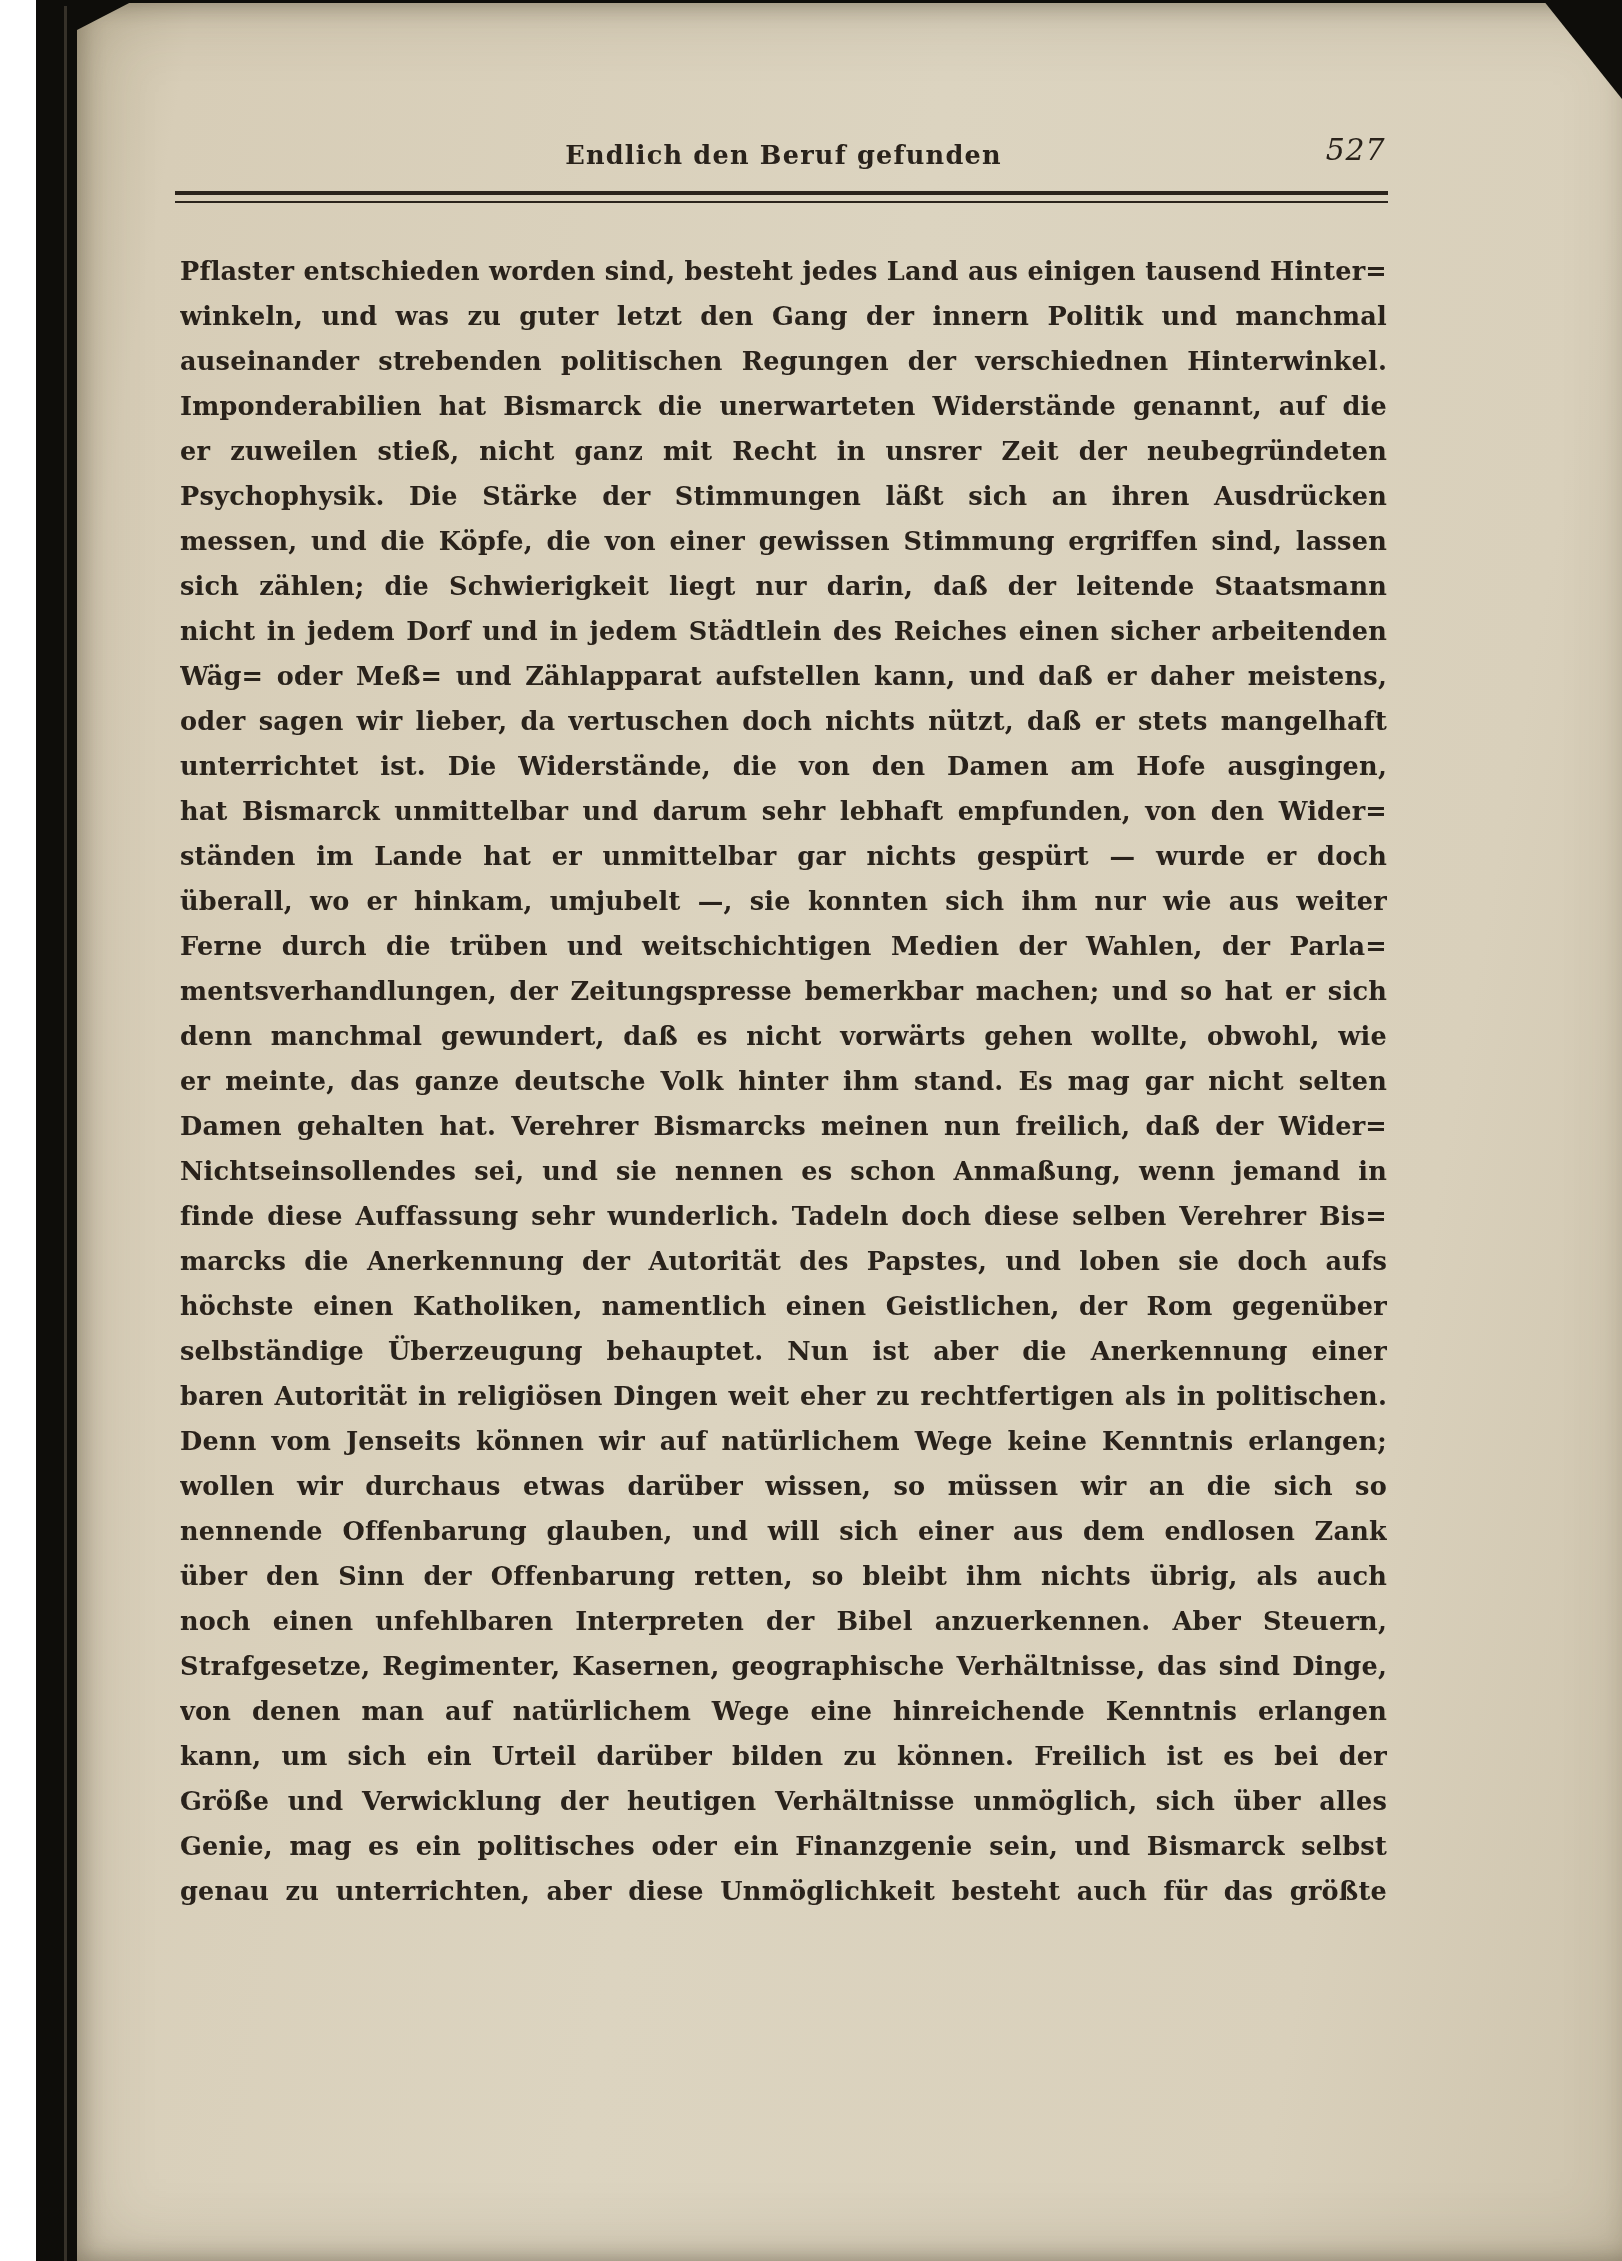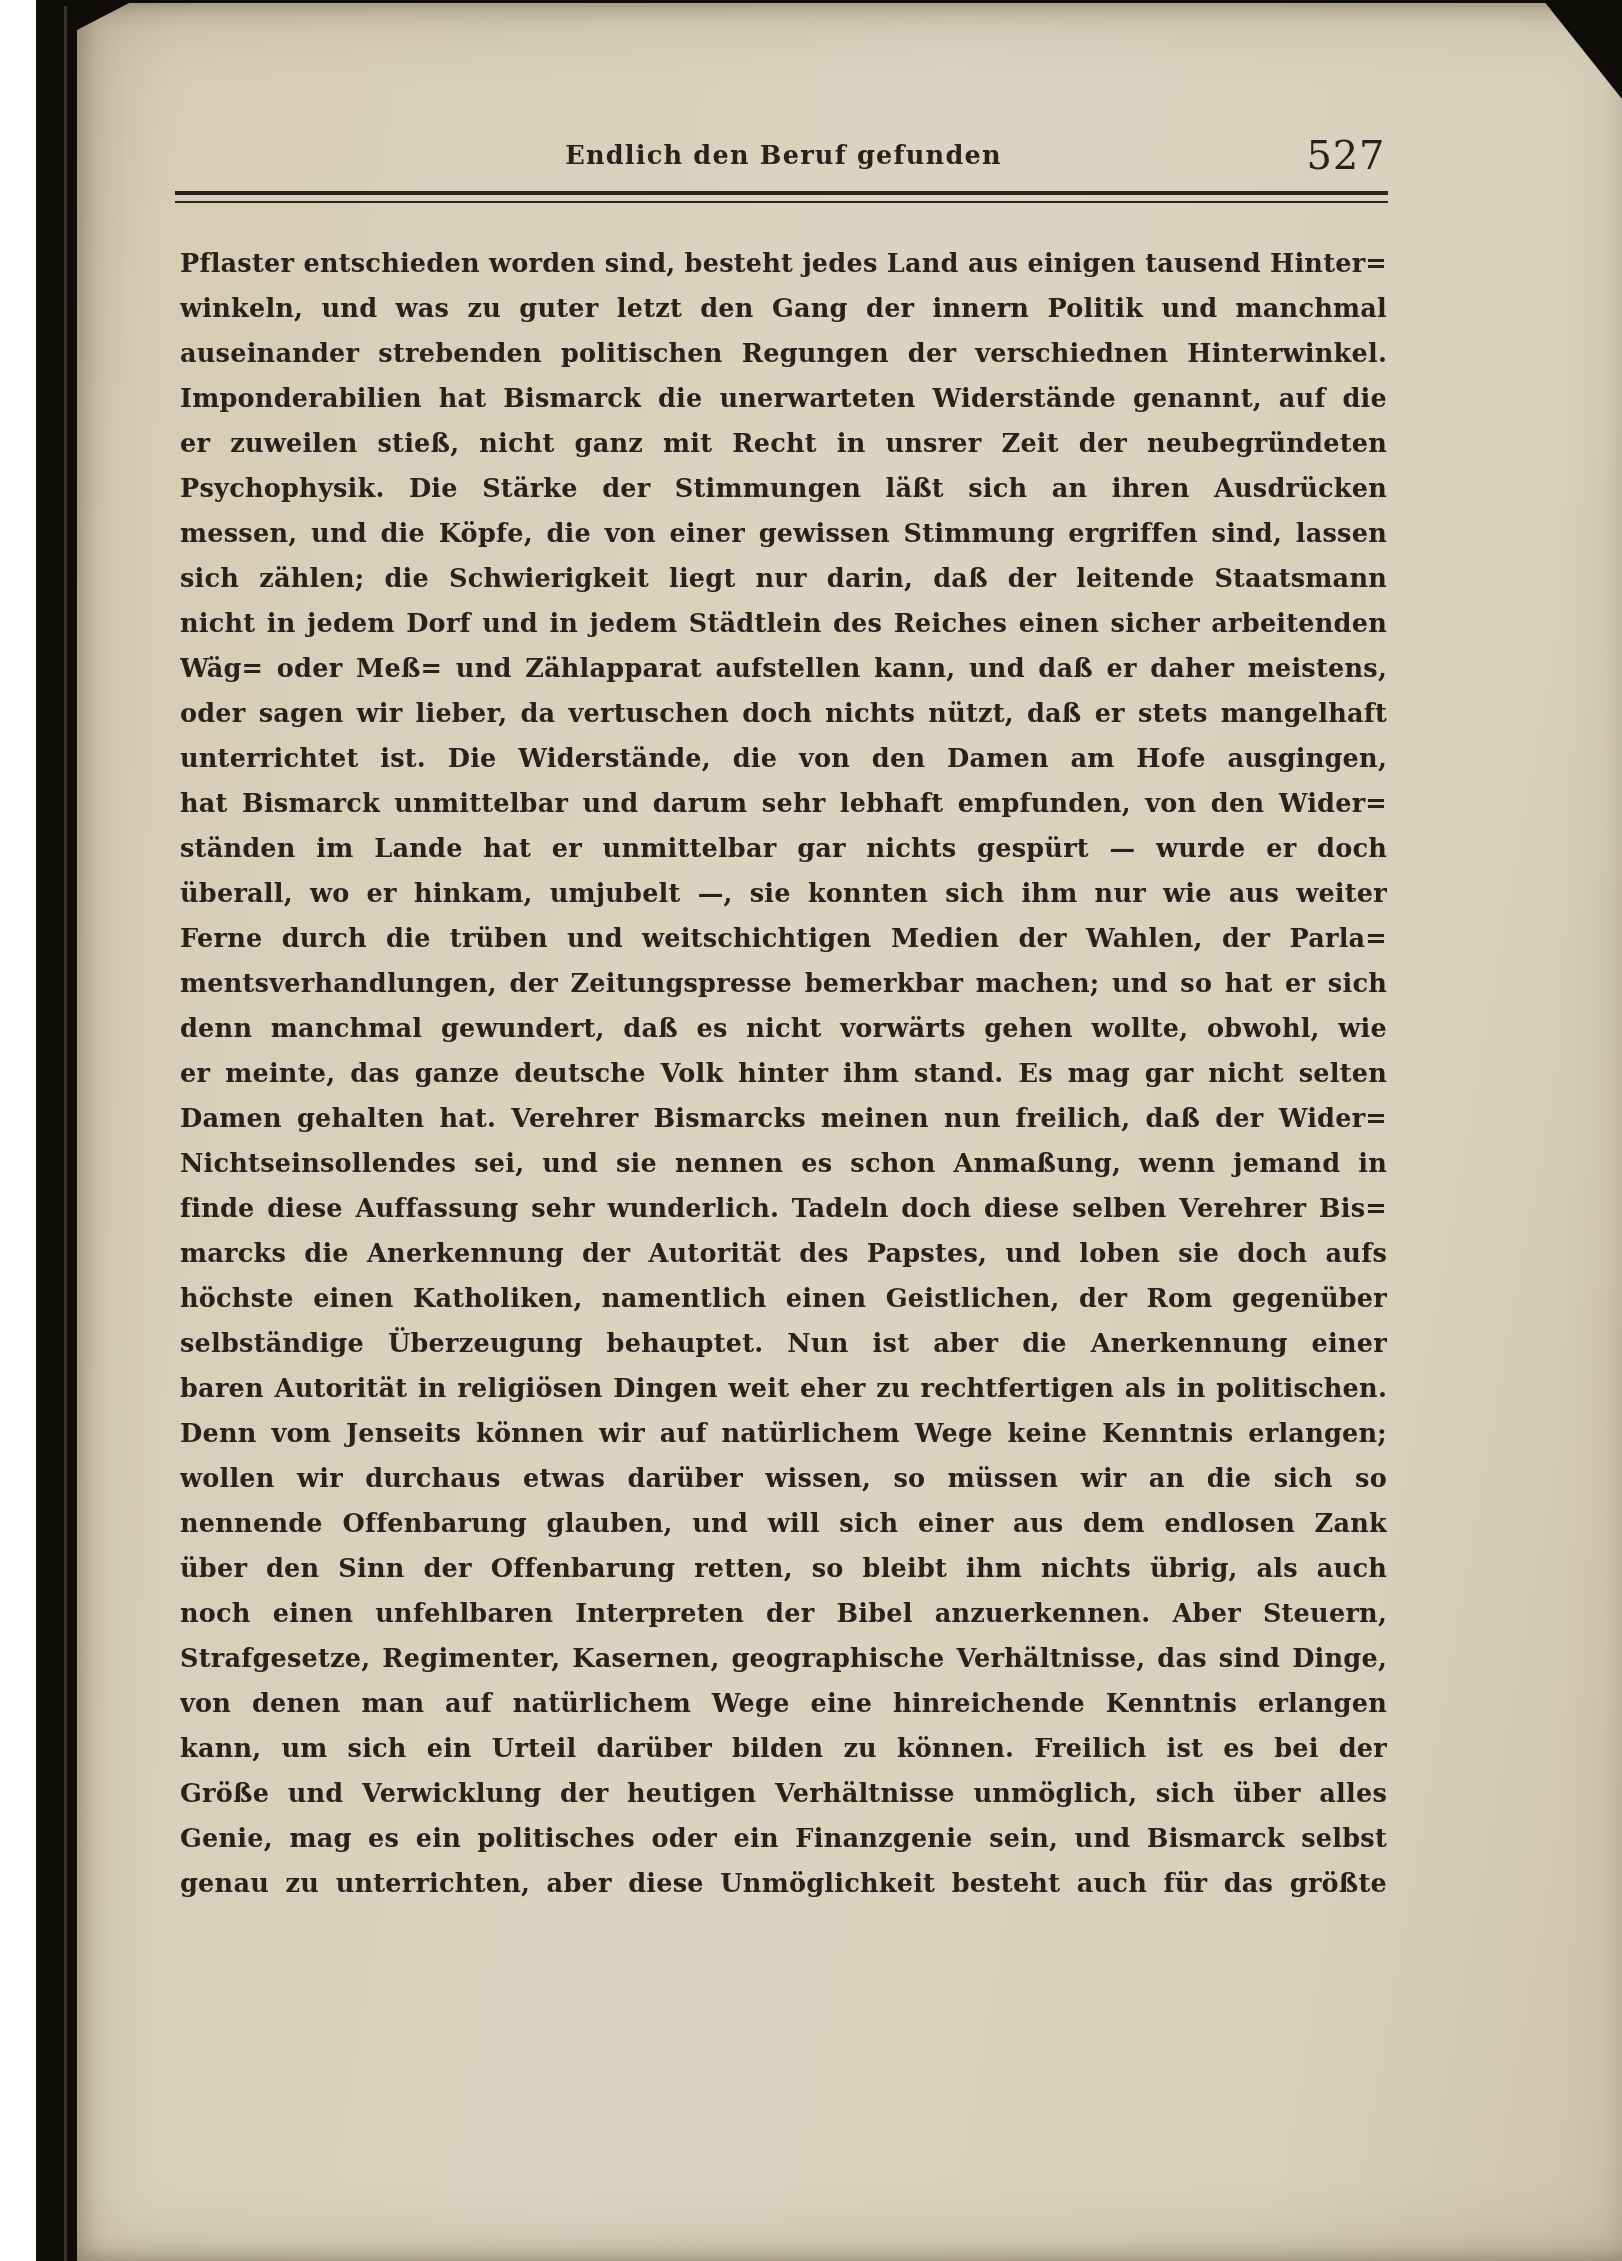--- a/index.html
+++ b/index.html
@@ -32,27 +32,27 @@
     position:absolute;left:144px;top:135px;width:1207px;height:46px;
     color:#29221b;
   }
   .running-title{
     position:absolute;left:0;right:0;top:5px;
     text-align:center;
     font-size:25.6px;font-weight:bold;letter-spacing:1.2px;
   }
   .page-number{
     position:absolute;right:1.7px;top:-3.3px;
-    font-size:40px;letter-spacing:0.8px;
+    font-size:30px;letter-spacing:0.8px;font-style:italic;
   }
   .rules{position:absolute;left:139px;top:191px;width:1213px;}
   .rule-thick{height:4.1px;background:#2b241c;margin-bottom:5.8px;}
   .rule-thin{height:1.7px;background:#2b241c;}
   .text-block{
-    position:absolute;left:144px;top:241px;width:1207px;
+    position:absolute;left:144px;top:249px;width:1207px;
     color:#29221b;
   }
   .text-line{
     font-size:25.6px;font-weight:bold;
     line-height:45px;height:45px;
     text-align:justify;text-align-last:justify;
     white-space:nowrap;
     overflow:visible;
     letter-spacing:0.2px;
   }

